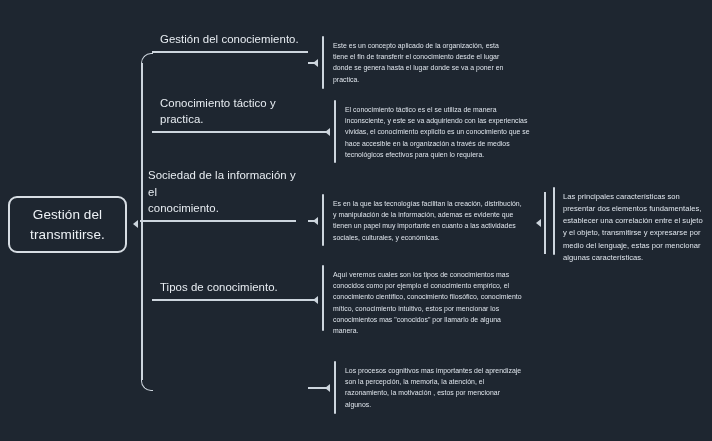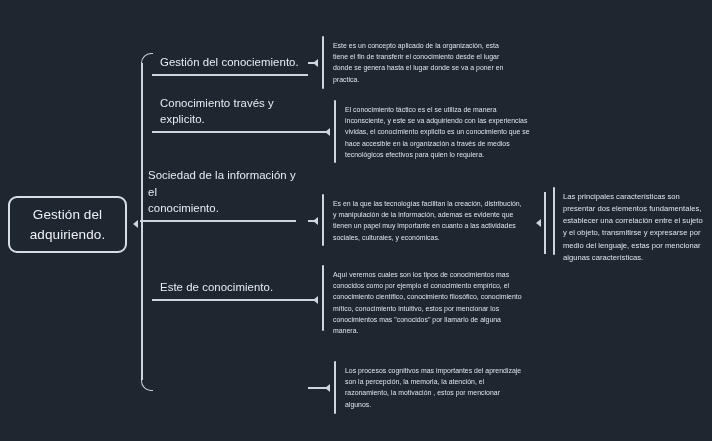--- a/index.html
+++ b/index.html
@@ -113,40 +113,40 @@
     border-bottom-left-radius: 10px;
   }
 </style>
 </head>
 <body>
 
 <div id="canvas">
 
   <div class="root-node">
     <span>Gestión del
-adquiriendo.</span>
+transmitirse.</span>
   </div>
 
   <div class="notch" style="left:133px; top:220px;"></div>
 
   <div class="spine" style="left:141px; top:63px; height:317px;"></div>
   <div class="curve tl" style="left:141px; top:53px; width:11px; height:11px;"></div>
   <div class="curve bl" style="left:141px; top:379px; width:11px; height:11px;"></div>
 
-  <div class="branch" style="left:152px; top:48px; width:156px; height:28px;">
+  <div class="branch" style="left:152px; top:25px; width:156px; height:28px;">
     <div class="branch-label" style="width:150px;">Gestión del conociemiento.</div>
     <div class="branch-rule" style="width:156px;"></div>
   </div>
   <div class="stub" style="left:308px; top:62px; width:10px;"></div>
   <div class="notch" style="left:313px; top:59px;"></div>
   <div class="brace" style="left:322px; top:36px; height:53px;"></div>
   <div class="detail" style="left:333px; top:40px; width:182px;">Este es un concepto aplicado de la organización, esta tiene el fin de transferir el conocimiento desde el lugar donde se genera hasta el lugar donde se va a poner en practica.</div>
 
   <div class="branch" style="left:152px; top:105px; width:156px; height:28px;">
-    <div class="branch-label" style="width:150px;">Conocimiento través y explicito.</div>
+    <div class="branch-label" style="width:150px;">Conocimiento táctico y practica.</div>
     <div class="branch-rule" style="width:156px;"></div>
   </div>
   <div class="stub" style="left:308px; top:131px; width:22px;"></div>
   <div class="notch" style="left:325px; top:128px;"></div>
   <div class="brace" style="left:334px; top:100px; height:63px;"></div>
   <div class="detail" style="left:345px; top:104px; width:190px;">El conocimiento táctico es el se utiliza de manera inconsciente, y este se va adquiriendo con las experiencias vividas, el conocimiento explicito es un conocimiento que se hace accesible en la organización a través de medios tecnológicos efectivos para quien lo requiera.</div>
 
   <div class="branch" style="left:140px; top:178px; width:156px; height:44px;">
     <div class="branch-label" style="width:150px;">Sociedad de la información y el
 conocimiento.</div>
@@ -156,21 +156,21 @@
   <div class="notch" style="left:313px; top:217px;"></div>
   <div class="brace" style="left:322px; top:194px; height:52px;"></div>
   <div class="detail" style="left:333px; top:198px; width:193px;">Es en la que las tecnologías facilitan la creación, distribución, y manipulación de la información, ademas es evidente que tienen un papel muy importante en cuanto a las actividades sociales, culturales, y económicas.</div>
 
   <div class="spine" style="left:544px; top:192px; height:62px;"></div>
   <div class="notch" style="left:536px; top:219px;"></div>
   <div class="brace" style="left:553px; top:187px; height:68px;"></div>
   <div class="detail wide" style="left:563px; top:191px; width:145px;">Las principales características son presentar dos elementos fundamentales, establecer una correlación entre el sujeto y el objeto, transmitirse y expresarse por medio del lenguaje, estas por mencionar algunas características.</div>
 
   <div class="branch" style="left:152px; top:273px; width:156px; height:28px;">
-    <div class="branch-label" style="width:150px;">Este de conocimiento.</div>
+    <div class="branch-label" style="width:150px;">Tipos de conocimiento.</div>
     <div class="branch-rule" style="width:156px;"></div>
   </div>
   <div class="stub" style="left:308px; top:299px; width:10px;"></div>
   <div class="notch" style="left:313px; top:296px;"></div>
   <div class="brace" style="left:322px; top:265px; height:66px;"></div>
   <div class="detail" style="left:333px; top:269px; width:190px;">Aquí veremos cuales son los tipos de conocimientos mas conocidos como por ejemplo el conocimiento empírico, el conocimiento científico, conocimiento filosófico, conocimiento mítico, conocimiento intuitivo, estos por mencionar los conocimientos mas "conocidos" por llamarlo de alguna manera.</div>
 
   <div class="stub" style="left:308px; top:387px; width:22px;"></div>
   <div class="notch" style="left:325px; top:384px;"></div>
   <div class="brace" style="left:334px; top:361px; height:53px;"></div>

